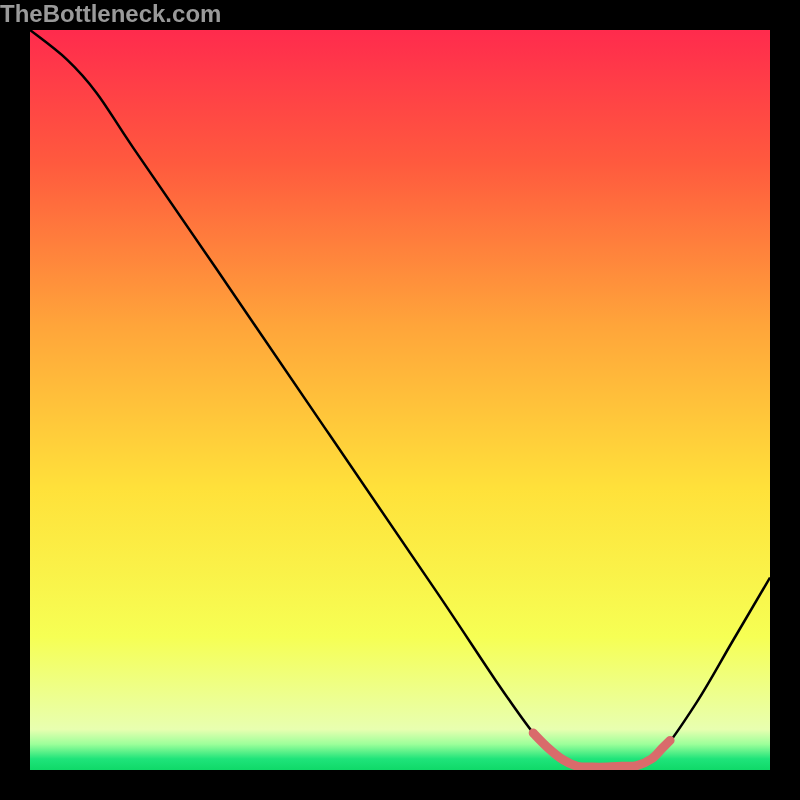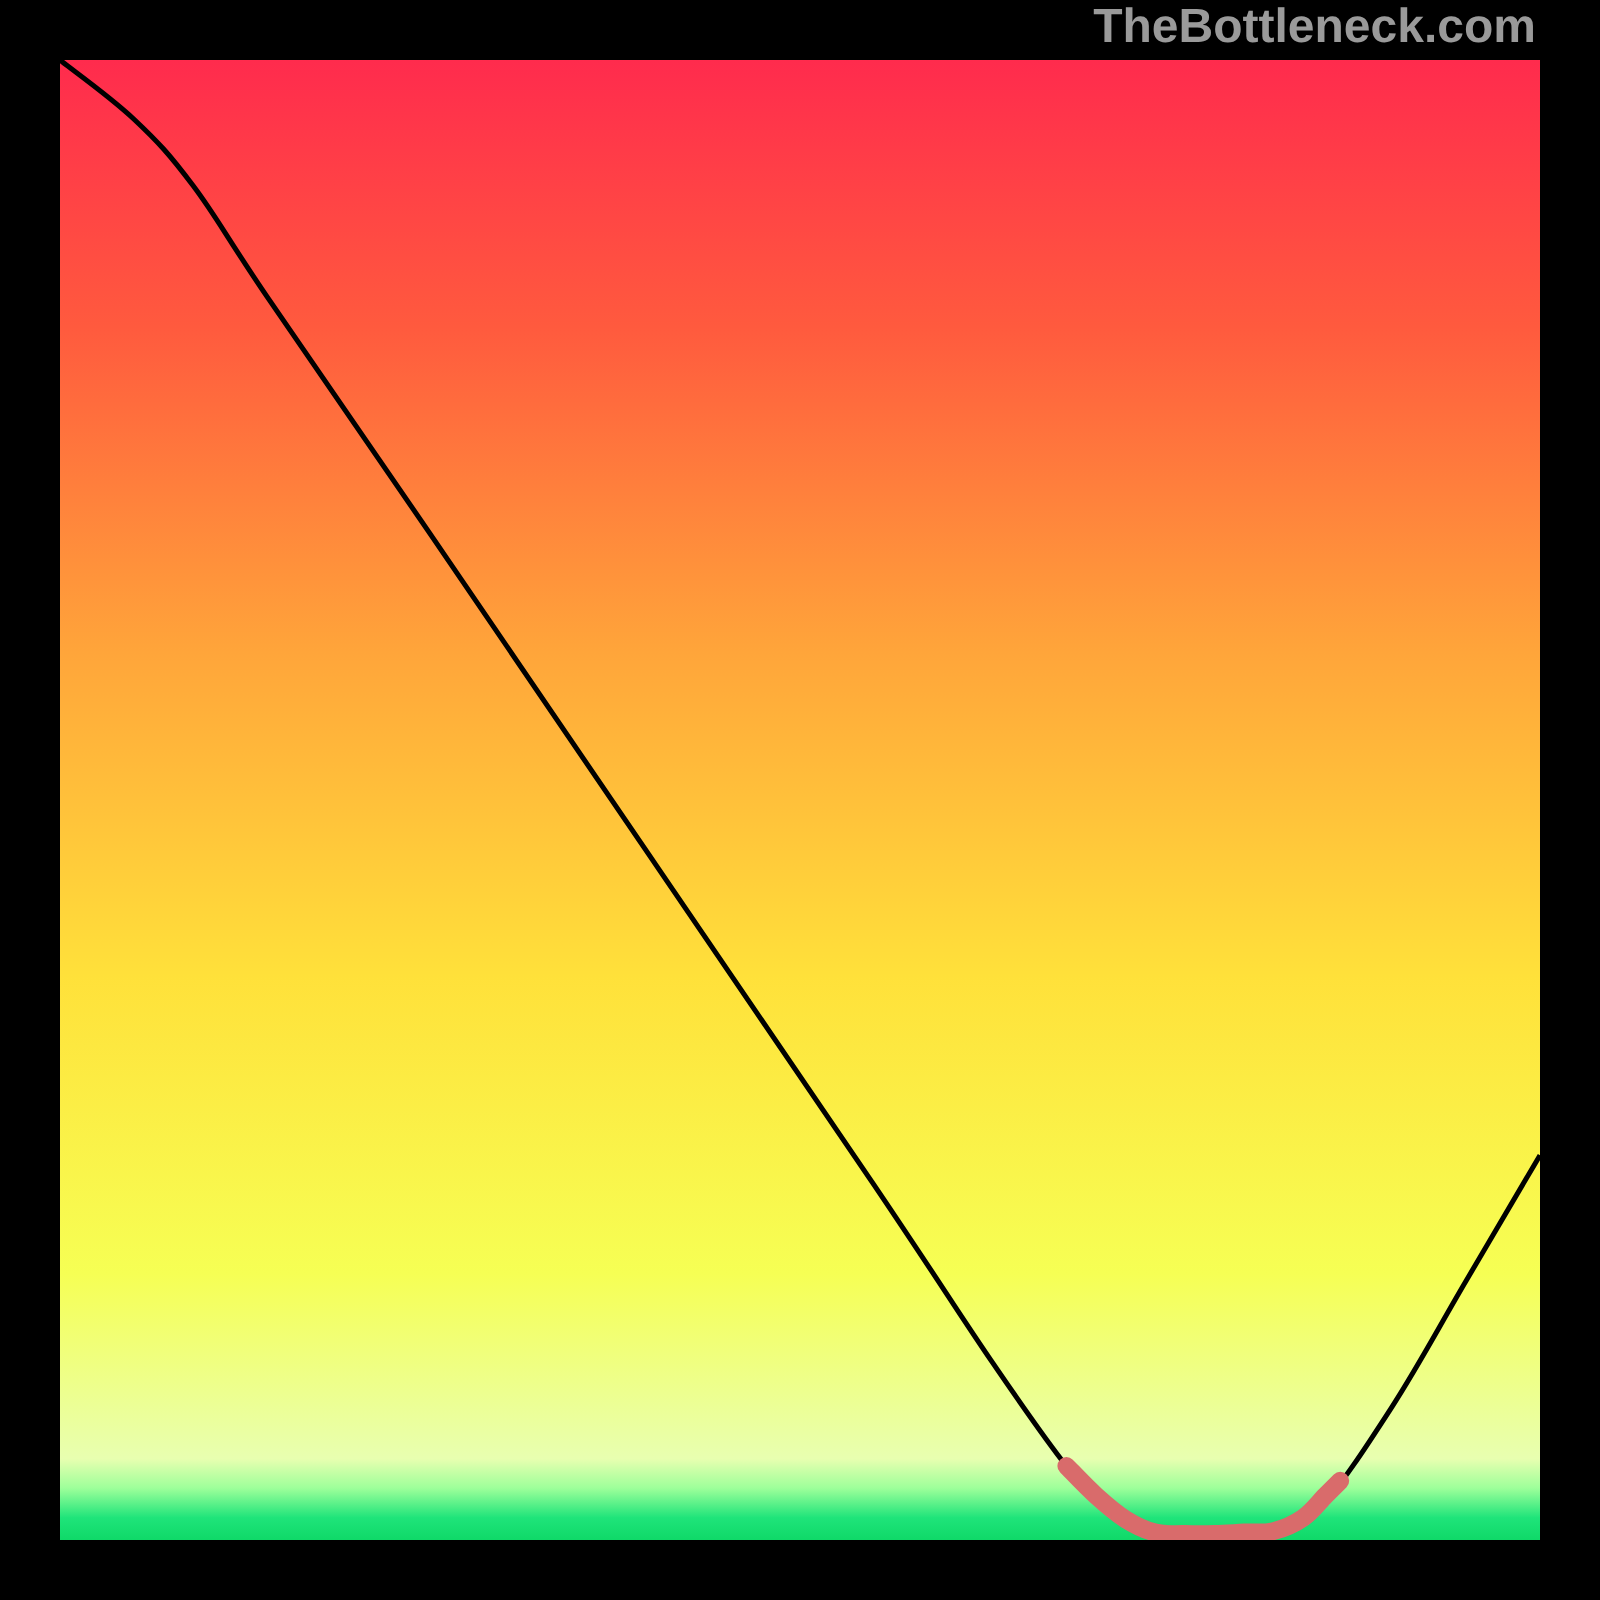--- a/index.html
+++ b/index.html
@@ -17,21 +17,20 @@
     top: 30px;
     width: 740px;
     height: 740px;
   }
   .watermark {
     position: absolute;
     left: 0;
     top: 0;
     width: 800px;
     height: 30px;
-    text-align: right;
     padding-right: 32px;
     box-sizing: border-box;
     font-family: Arial, Helvetica, sans-serif;
     font-size: 24px;
     font-weight: bold;
     color: #9a9a9a;
     line-height: 28px;
     letter-spacing: 0px;
   }
   svg {

